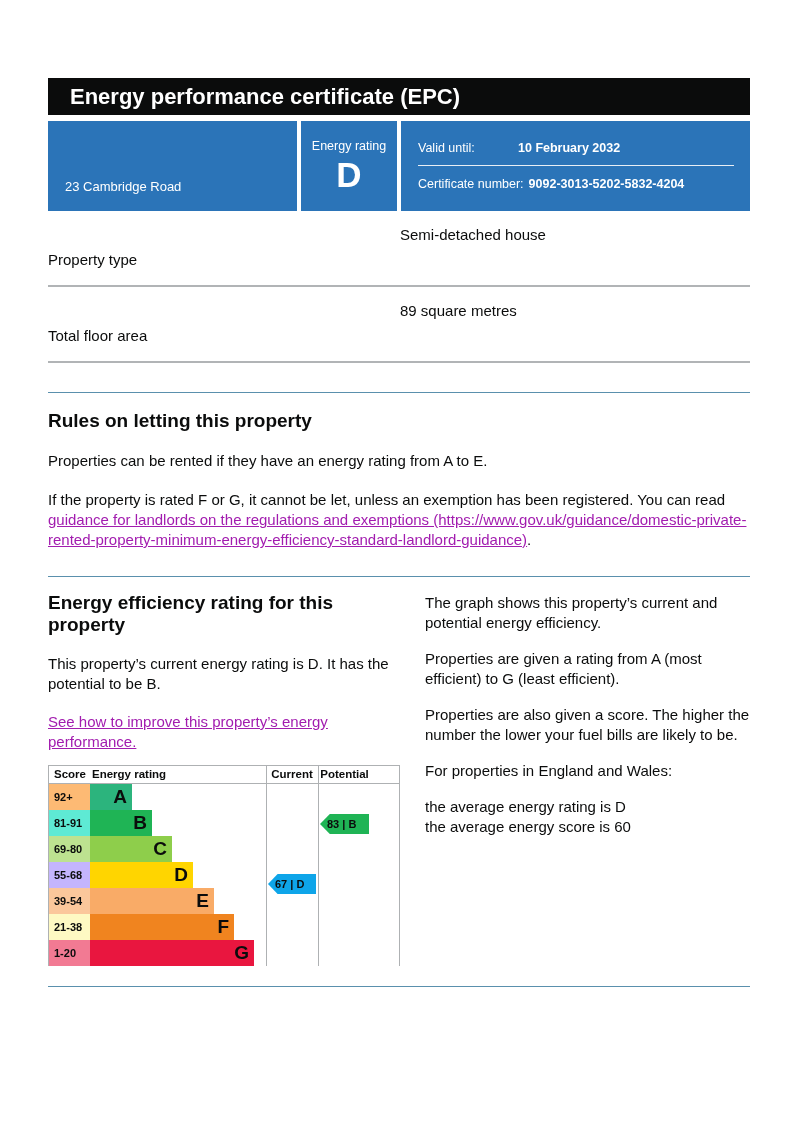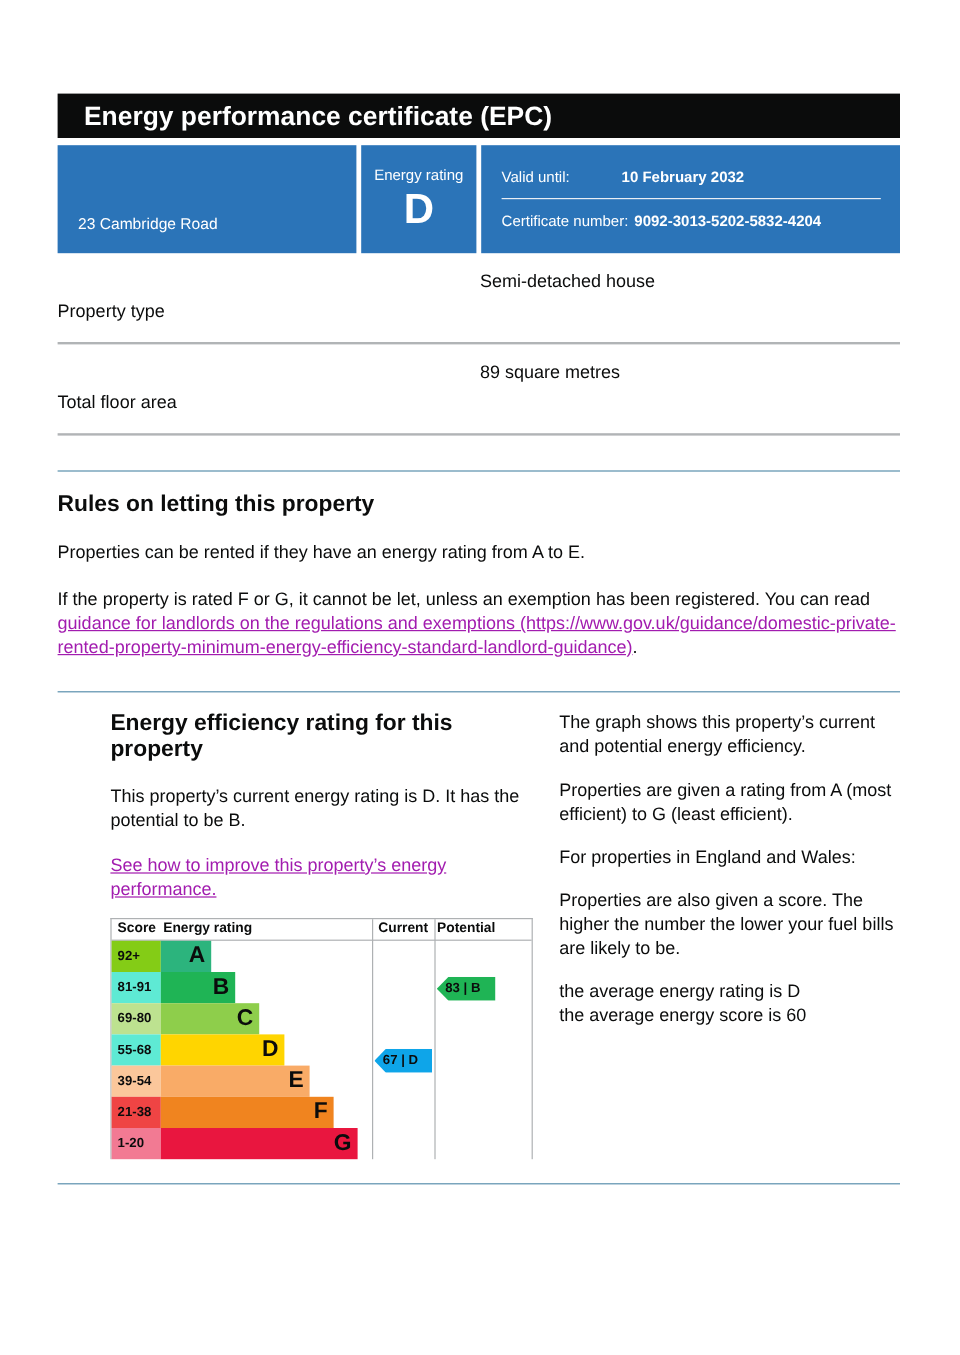--- a/index.html
+++ b/index.html
@@ -46,21 +46,21 @@
   .line-1 { margin-top:29px; }
   .line-2 { margin-top:26px; }
   .line-3 { margin-top:20px; }
 
   
   .rules h2 { font-size:19px; font-weight:bold; margin-top:17px; }
   .rules p { font-size:15px; line-height:20px; margin-top:19px; max-width:702px; }
   a.doc-link { color:#a21caf; text-decoration:underline; cursor:pointer; }
 
   
-  .two-col { display:flex; margin-top:15px;margin-left:44px; }
+  .two-col { display:flex; margin-top:15px; }
   .col-left { width:355px; }
   .col-right { width:325px; margin-left:22px; }
   .col-left h2 { font-size:19px; font-weight:bold; line-height:22px; max-width:345px; }
   .col-left p { font-size:15px; line-height:20px; margin-top:18px; max-width:350px; }
   .col-right p { font-size:15px; line-height:20px; margin-top:16px; white-space:pre-line; }
   .col-right p:first-child { margin-top:1px; }
 
   
   .chart {
     position:relative; width:352px; margin-top:13px;
@@ -140,58 +140,58 @@
       <p>This property’s current energy rating is D. It has the potential to be B.</p>
       <p><a class="doc-link">See how to improve this property’s energy performance.</a></p>
       <div class="chart" id="epc-chart">
           <div class="chart-header">
             <span class="h-score">Score</span>
             <span class="h-rating">Energy rating</span>
             <span class="h-current">Current</span>
             <span class="h-potential">Potential</span>
           </div>
           <div class="band-row">
-            <span class="score-cell" style="background: #84cc16;">92+</span>
+            <span class="score-cell" style="background: #fdba74;">92+</span>
             <div class="band-bar" style="background: rgb(44, 180, 125); width: 42px;">A</div>
           </div>
           <div class="band-row">
             <span class="score-cell" style="background: #5eead4;">81-91</span>
             <div class="band-bar" style="background: rgb(31, 180, 85); width: 62px;">B</div>
           </div>
           <div class="band-row">
             <span class="score-cell" style="background: rgb(189, 226, 144);">69-80</span>
             <div class="band-bar" style="background: rgb(142, 206, 75); width: 82px;">C</div>
           </div>
           <div class="band-row">
-            <span class="score-cell" style="background: #5eead4;">55-68</span>
+            <span class="score-cell" style="background: #c4b5fd;">55-68</span>
             <div class="band-bar" style="background: rgb(255, 213, 0); width: 103px;">D</div>
           </div>
           <div class="band-row">
             <span class="score-cell" style="background: rgb(251, 199, 155);">39-54</span>
             <div class="band-bar" style="background: rgb(249, 171, 103); width: 124px;">E</div>
           </div>
           <div class="band-row">
-            <span class="score-cell" style="background: #ef4444;">21-38</span>
+            <span class="score-cell" style="background: #fef9c3;">21-38</span>
             <div class="band-bar" style="background: rgb(240, 132, 31); width: 144px;">F</div>
           </div>
           <div class="band-row">
             <span class="score-cell" style="background: rgb(242, 122, 147);">1-20</span>
             <div class="band-bar" style="background: rgb(233, 22, 63); width: 164px;">G</div>
           </div>
           <div class="vline" style="left: 217px;"></div>
           <div class="vline" style="left: 269px;"></div>
           <div class="marker" style="background: #0ea5e9; left: 219px; width: 48px; top: 108px;">67 | D</div>
           <div class="marker" style="background: rgb(31, 180, 85); left: 271px; width: 49px; top: 48px;">83 | B</div>
         </div>
     </div>
     <div class="col-right" id="right-col">
         <p>The graph shows this property’s current and potential energy efficiency.</p>
         <p>Properties are given a rating from A (most efficient) to G (least efficient).</p>
+        <p>Properties are also given a score. The higher the number the lower your fuel bills are likely to be.</p>
         <p>For properties in England and Wales:</p>
-        <p>Properties are also given a score. The higher the number the lower your fuel bills are likely to be.</p>
         <p>the average energy rating is D
 the average energy score is 60</p>
       </div>
   </section>
 
   <hr class="section-line line-3">
 
 </div>
 
 </body></html>

